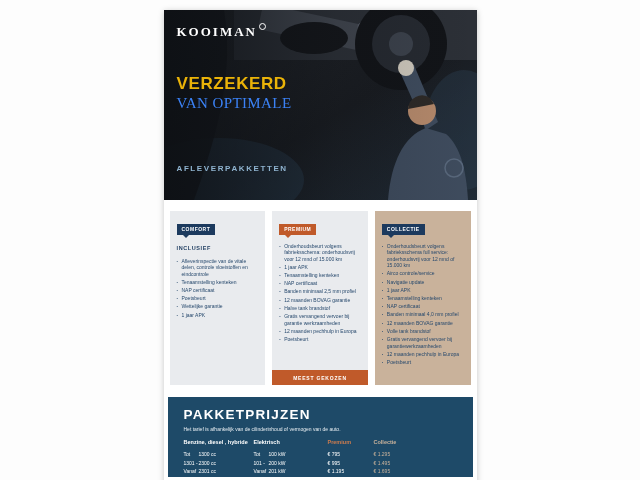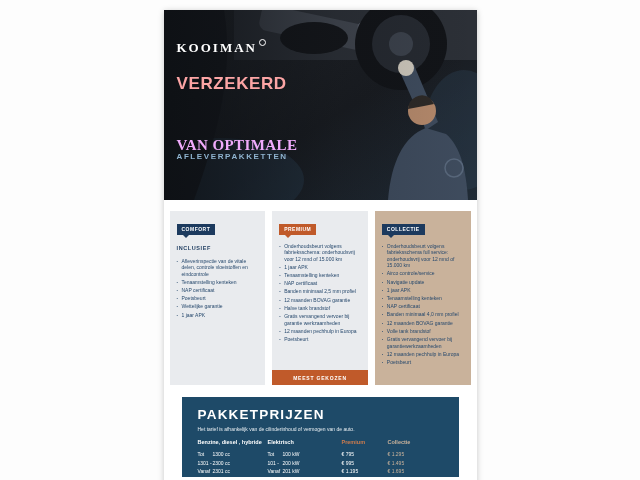--- a/index.html
+++ b/index.html
@@ -13,39 +13,39 @@
     width:313px;margin:10px auto 0;background:#ffffff;
     box-shadow:0 1px 6px rgba(0,0,0,.22);
     padding-bottom:10px;
   }
 
   
   .hero{position:relative;width:313px;height:190px;background:#1b1e24;overflow:hidden;}
   .hero svg{position:absolute;inset:0;}
   .hero-text{position:absolute;inset:0;}
   .logo{
-    position:absolute;top:30px;left:13px;color:#fff;
+    position:absolute;top:14px;left:13px;color:#fff;
     font-family:"Liberation Serif", serif;font-weight:bold;
     font-size:13px;letter-spacing:2px;
   }
   .logo-mark{
     display:inline-block;width:5px;height:5px;border:1px solid #fff;border-radius:50%;
     vertical-align:top;margin-left:2px;margin-top:-1px;
   }
   .h1{
-    position:absolute;top:64px;left:13px;color:#fca5a5;
+    position:absolute;top:64px;left:13px;color:#eab308;
     font-weight:800;font-size:17px;letter-spacing:.6px;
   }
   .h2{
-    position:absolute;top:84px;left:13px;color:#f0abfc;
-    font-family:"Liberation Serif", serif;font-weight:bold;
-    font-size:15px;line-height:18.5px;letter-spacing:.4px;margin-top:42px;
+    position:absolute;top:84px;left:13px;color:#3b82f6;
+    font-family:"Liberation Serif", serif;font-weight:normal;
+    font-size:15px;line-height:18.5px;letter-spacing:.4px;
   }
   .tagline{
-    position:absolute;top:142px;left:13px;color:#8fb3cf;
+    position:absolute;top:154px;left:13px;color:#8fb3cf;
     font-weight:bold;font-size:8px;letter-spacing:1.6px;
   }
 
   
   .cols{display:flex;gap:7px;padding:0 6px;margin-top:11px;}
   .col{
     flex:1;min-height:142px;box-sizing:border-box;
     padding:6px 7px 18px;position:relative;
   }
   .col-gray{background:#e9ebee;}
@@ -75,21 +75,21 @@
   ul.pk li::before{content:"·";position:absolute;left:0;top:0;font-weight:bold;}
   .cta{
     position:absolute;left:0;right:0;bottom:0;height:15px;
     background:#c05a2a;border:none;color:#fff;cursor:pointer;
     font-family:"Liberation Sans", sans-serif;
     font-size:5px;font-weight:bold;letter-spacing:.8px;
   }
 
   
   .pricing{
-    margin:12px 18px 0;background:#1e4a68;color:#fff;
+    margin:12px 4px 0;background:#1e4a68;color:#fff;
     box-sizing:border-box;height:80px;padding:10px 16px 10px;
   }
   .p-title{font-size:13.5px;font-weight:800;letter-spacing:1.2px;}
   .p-sub{font-size:5px;margin-top:4px;color:#e8eef2;}
   .p-table{margin-top:7px;font-size:5px;}
   .p-row{display:grid;grid-template-columns:70px 74px 46px 1fr;align-items:baseline;}
   .p-head{font-size:5.5px;font-weight:bold;margin-bottom:6px;}
   .p-head .hd-premium{color:#cd7c4e;}
   .p-head .hd-collectie{color:#c9b29b;}
   .p-body .p-row{margin-bottom:2.6px;}

